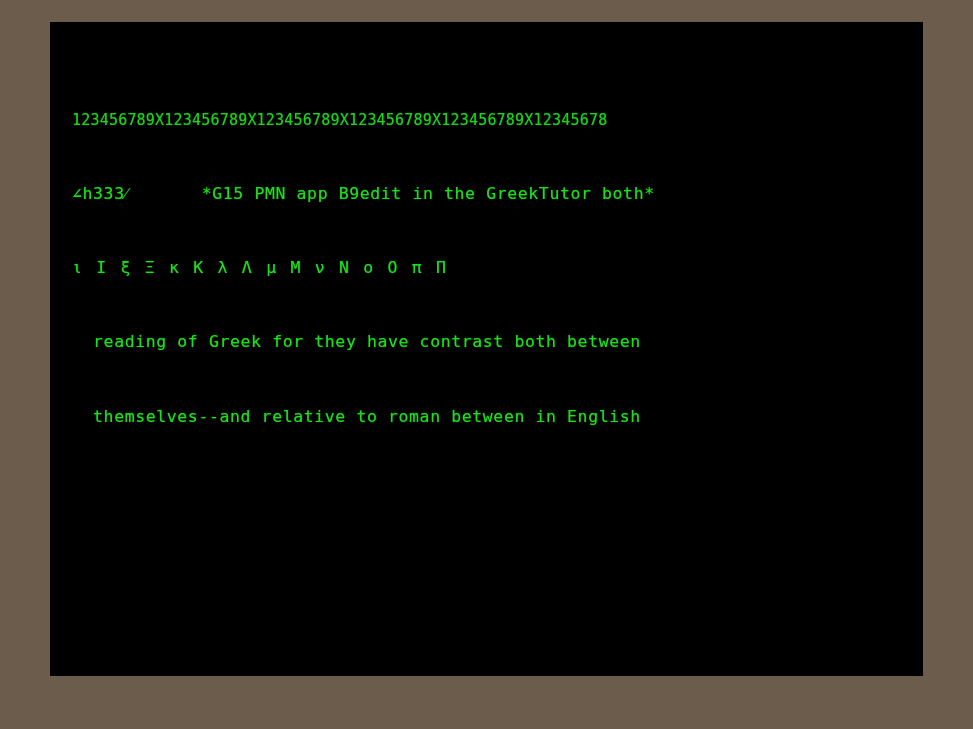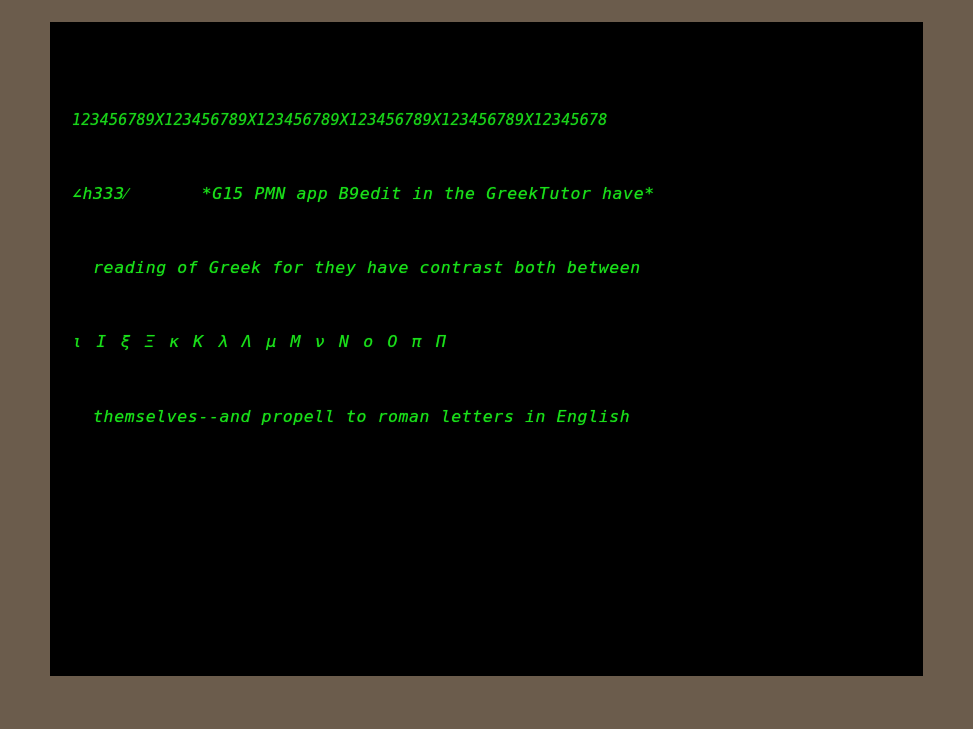--- a/index.html
+++ b/index.html
@@ -11,21 +11,20 @@
     height: 729px;
     background: #6b5c4c;
     font-family: "DejaVu Sans Mono", monospace;
     overflow: hidden;
   }
   #desktop {
     position: relative;
     width: 867px;
     height: 729px;
     background: #6b5c4c;
-    font-style: italic;
   }
   #terminal {
     position: absolute;
     left: 50px;
     top: 22px;
     width: 873px;
     height: 654px;
     background: #000000;
     overflow: hidden;
     box-sizing: border-box;
@@ -59,24 +58,24 @@
 </style>
 </head>
 <body>
 
 <div id="desktop">
 
   <div id="terminal">
     <div id="screen-text">
 
       <span class="line ruler">123456789X123456789X123456789X123456789X123456789X12345678</span>
-      <span class="line">∠h333⁄       *G15 PMN app B9edit in the GreekTutor have*</span>
+      <span class="line">∠h333⁄       *G15 PMN app B9edit in the GreekTutor both*</span>
+      <span class="line alpha-row">ι Ι ξ Ξ κ Κ λ Λ μ Μ ν Ν ο Ο π Π</span>
       <span class="line">  reading of Greek for they have contrast both between</span>
-      <span class="line alpha-row">ι Ι ξ Ξ κ Κ λ Λ μ Μ ν Ν ο Ο π Π</span>
-      <span class="line">  themselves--and propell to roman letters in English</span>
+      <span class="line">  themselves--and relative to roman between in English</span>
       
       
       
       
       
       
       
       
       
       

